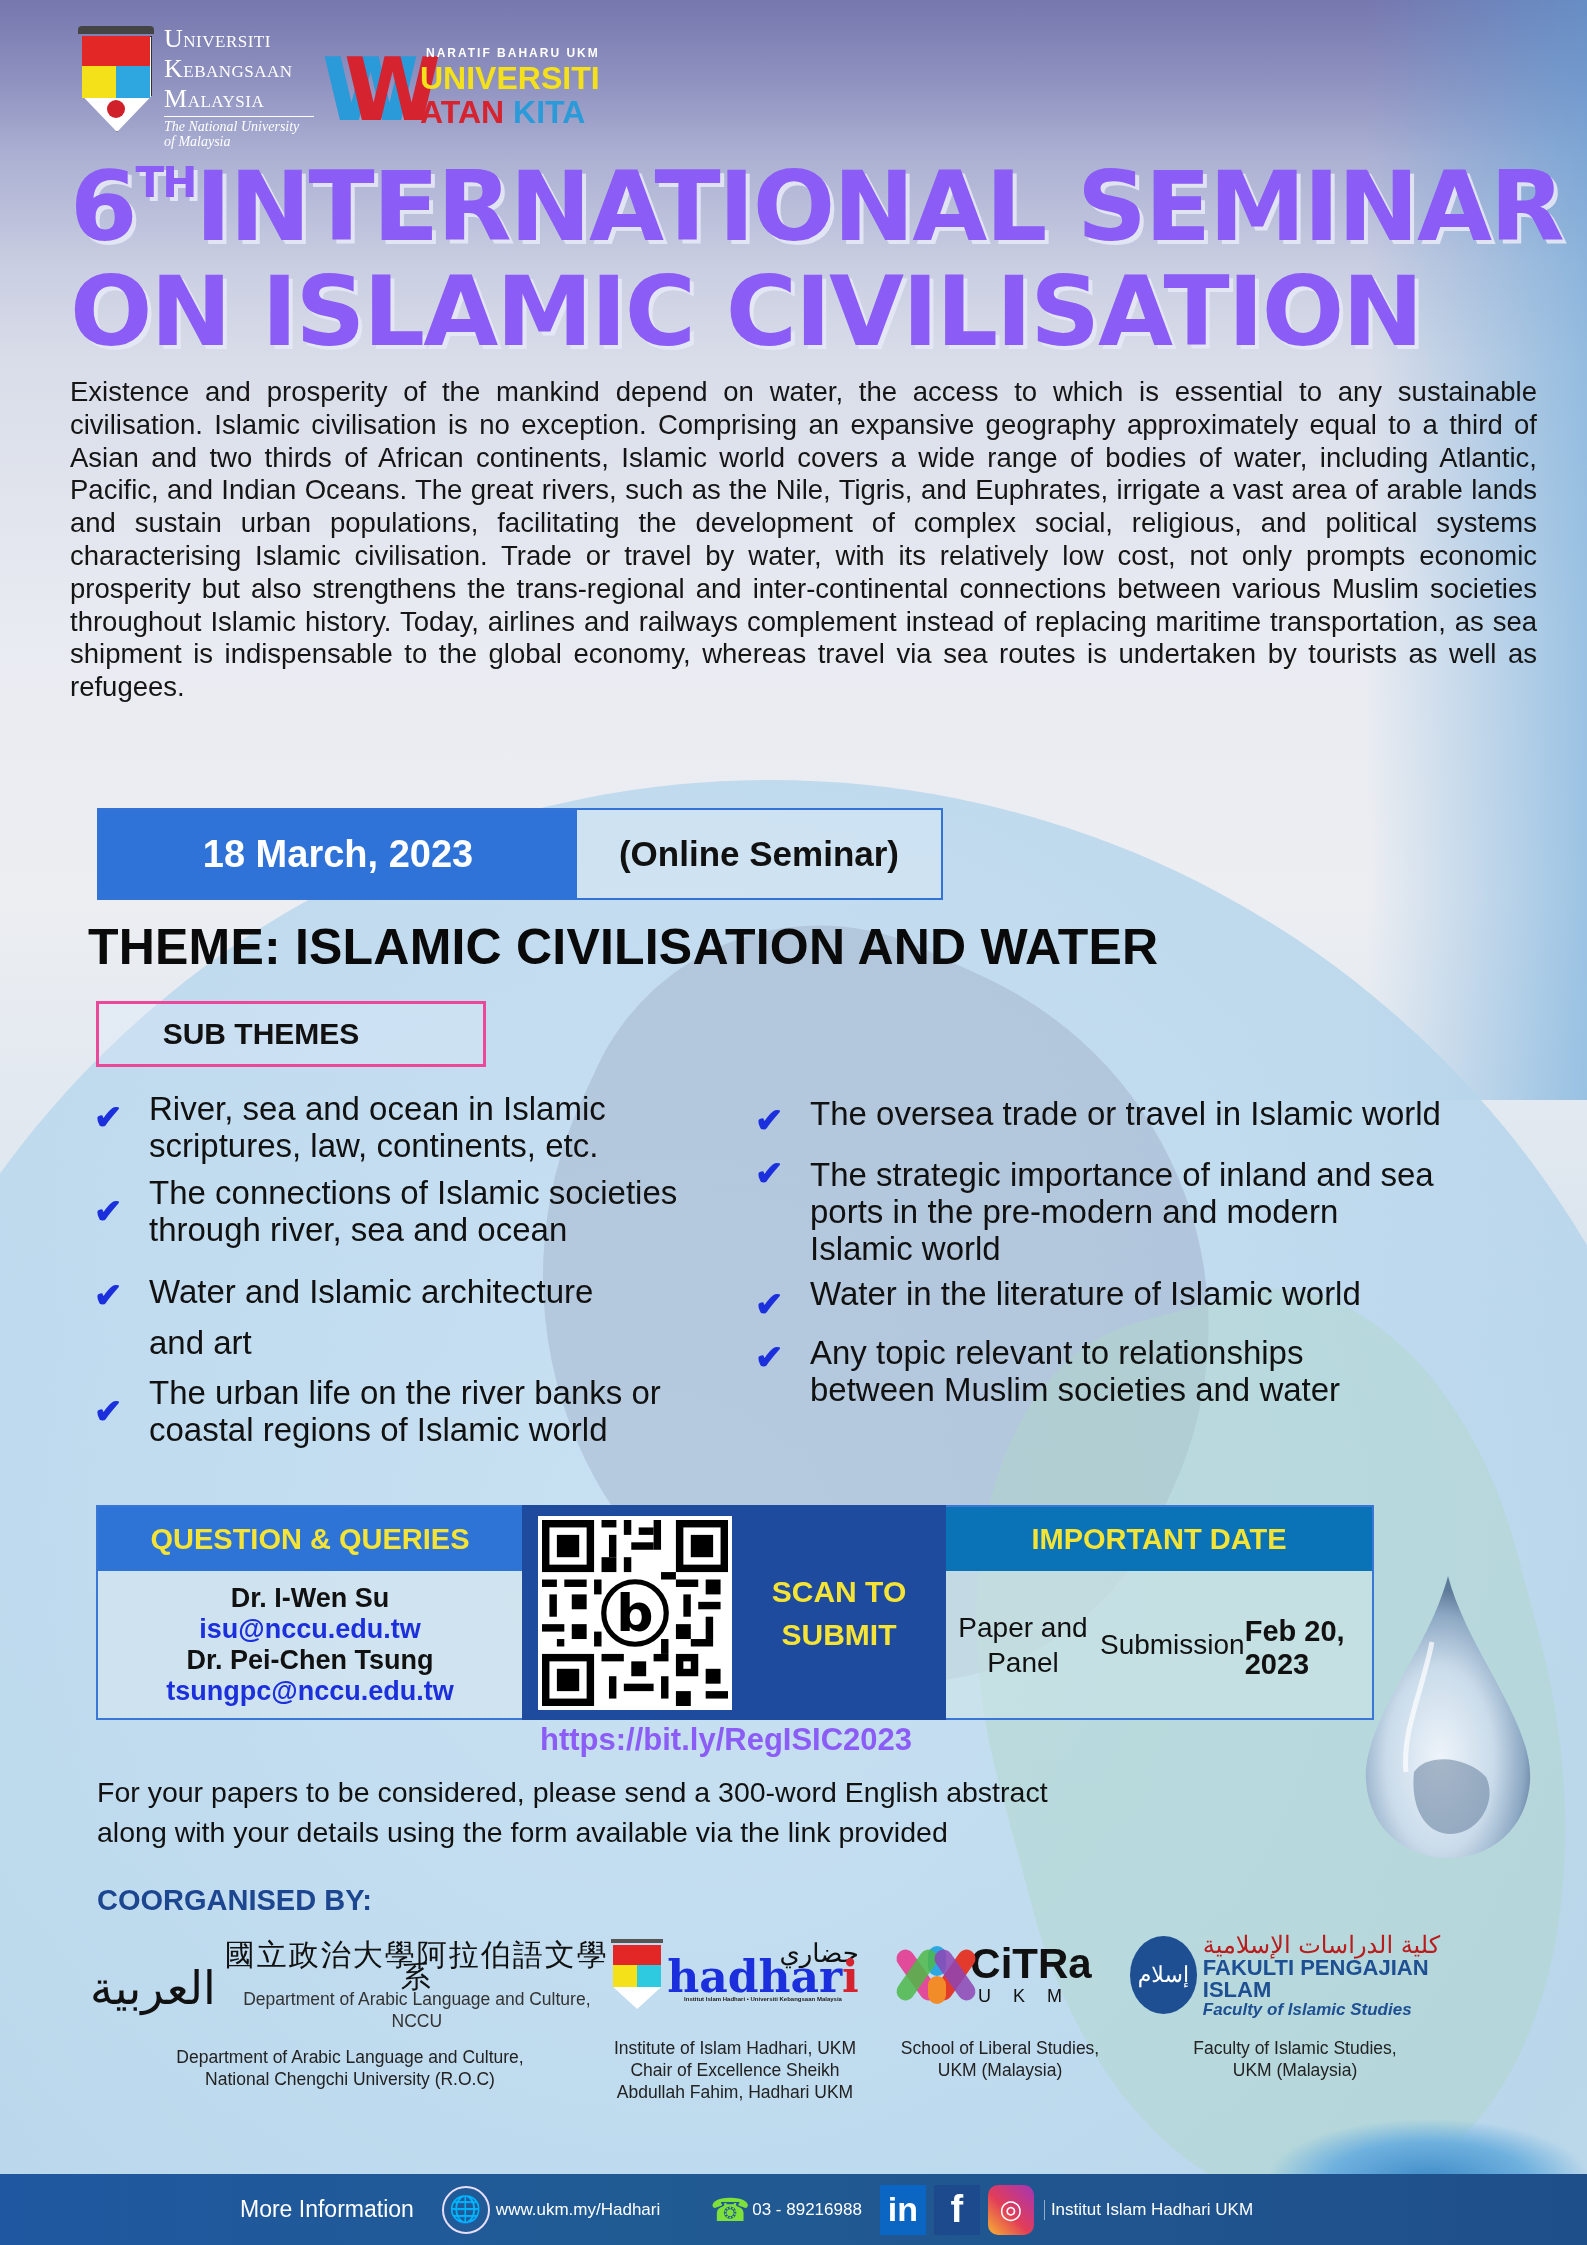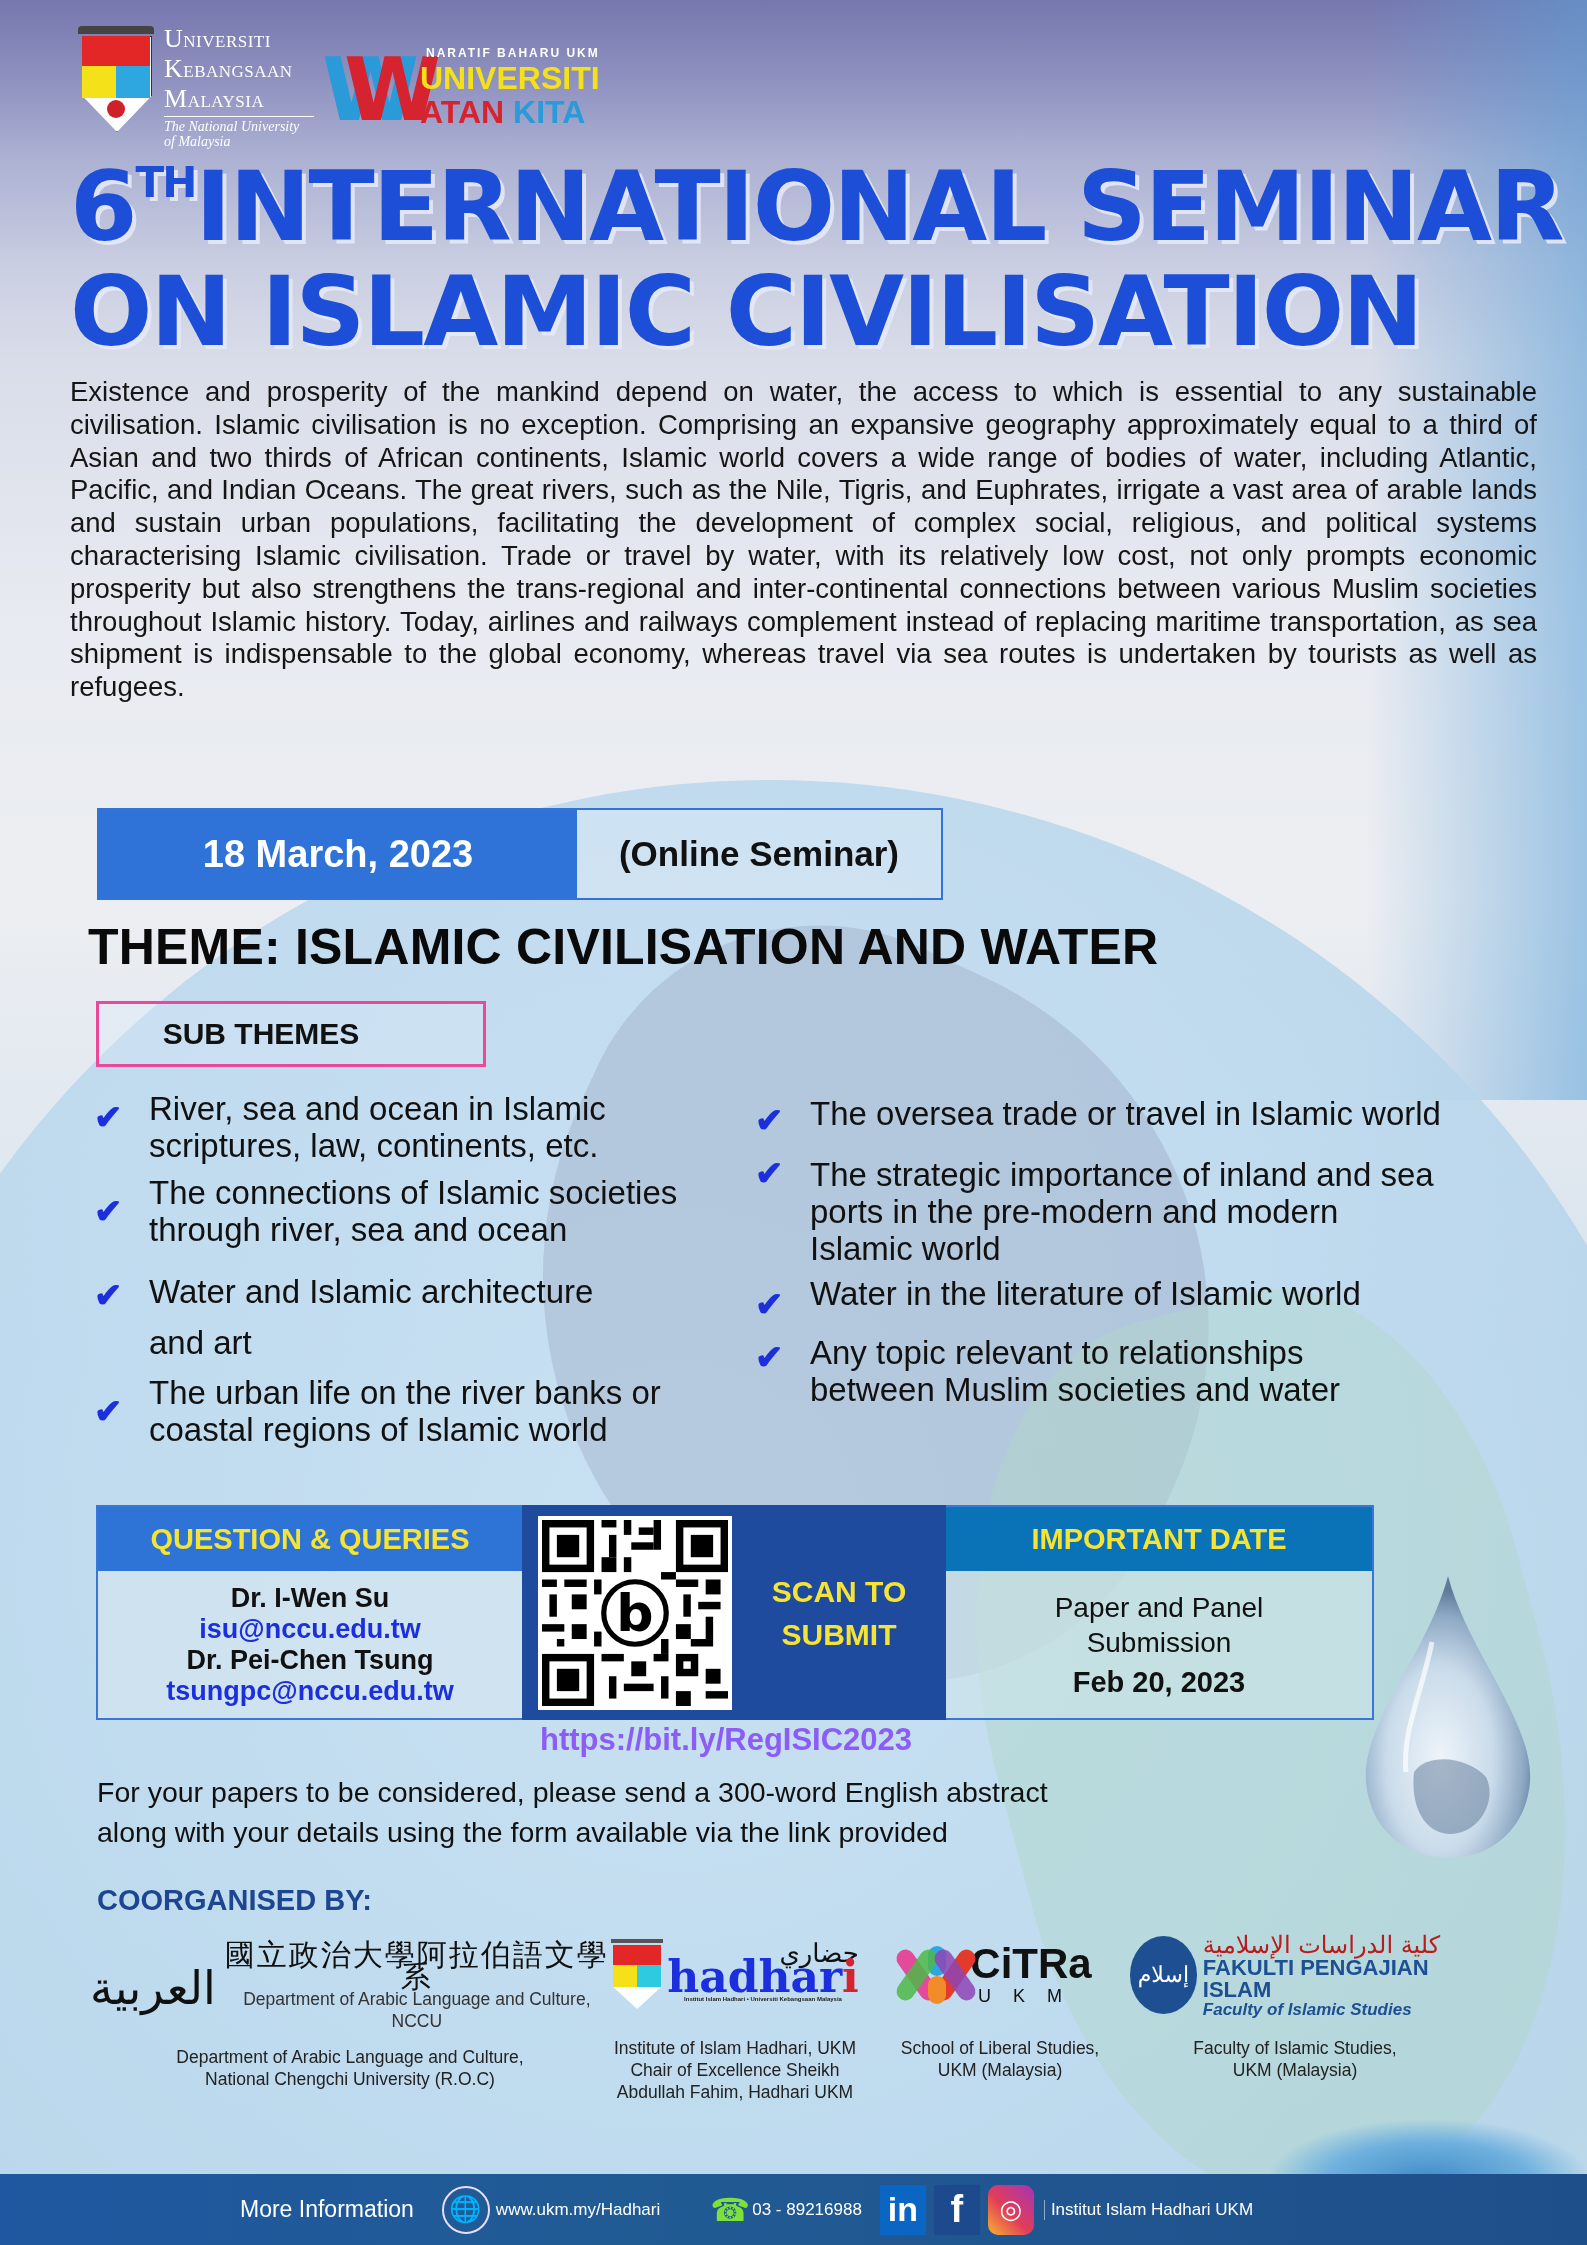--- a/index.html
+++ b/index.html
@@ -41,21 +41,21 @@
 
   .wk-logo { position: absolute; left: 322px; top: 44px; width: 290px; height: 90px; }
   .wk-v { position: absolute; left: 0; top: 2px; font-family: "DejaVu Sans", sans-serif; font-weight: bold; font-size: 88px; line-height: 1; color: #2a9ad8; letter-spacing: -20px; }
   .wk-v2 { position: absolute; left: 22px; top: 2px; font-family: "DejaVu Sans", sans-serif; font-weight: bold; font-size: 88px; line-height: 1; color: #d5232f; }
   .wk-tag { position: absolute; left: 104px; top: 2px; color: #fff; font-weight: bold; font-size: 12px; letter-spacing: 2px; }
   .wk-l1 { position: absolute; left: 98px; top: 18px; color: #f4e11a; font-weight: bold; font-size: 32px; letter-spacing: 0; line-height: 1; }
   .wk-l2 { position: absolute; left: 98px; top: 52px; font-weight: bold; font-size: 32px; line-height: 1; }
   .wk-l2 .a { color: #d5232f; } .wk-l2 .b { color: #2a9ad8; }
 
   
-  .title { position: absolute; left: 70px; top: 158px; font-family: "DejaVu Sans", sans-serif; font-weight: bold; color: #1d4ed8; text-shadow: 4px 4px 0 rgba(230,232,245,0.9); line-height: 1; letter-spacing: -2px; }
+  .title { position: absolute; left: 70px; top: 158px; font-family: "DejaVu Sans", sans-serif; font-weight: bold; color: #8b5cf6; text-shadow: 4px 4px 0 rgba(230,232,245,0.9); line-height: 1; letter-spacing: -2px; }
   .title .t1 { font-size: 97px; white-space: nowrap; }
   .title .t1 sup { font-size: 42px; vertical-align: top; position: relative; top: 4px; letter-spacing: -2px; }
   .title .t2 { font-size: 97px; margin-top: 8px; white-space: nowrap; }
 
   
   .intro { position: absolute; left: 70px; top: 376px; width: 1467px; font-size: 27.5px; line-height: 32.8px; text-align: justify; color: #151515; font-family: "Liberation Sans", sans-serif; }
 
   
   .date-box { position: absolute; left: 97px; top: 808px; width: 842px; height: 88px; border: 2px solid #3473d6; display: flex; background: rgba(230,240,250,0.35); }
   .date-box .d { width: 478px; background: #2f73d8; color: #fff; font-weight: bold; font-size: 38px; display: flex; align-items: center; justify-content: center; }
@@ -79,21 +79,21 @@
   .q-head { height: 64px; background: #2e74d6; color: #f5e436; font-weight: bold; font-size: 29px; display: flex; align-items: center; justify-content: center; }
   .q-body { flex: 1; background: rgba(215,230,240,0.6); display: flex; flex-direction: column; align-items: center; justify-content: center; line-height: 31px; }
   .q-body .n { font-weight: bold; font-size: 27px; color: #111; }
   .q-body .e { font-weight: bold; font-size: 27px; color: #1c2fdc; }
   .qr-col { width: 424px; background: #1f4b9e; display: flex; align-items: center; }
   .qr-box { width: 194px; height: 194px; background: #fff; margin-left: 16px; position: relative; }
   .qr-box svg { position: absolute; left: 4px; top: 4px; }
   .scan { flex: 1; color: #f5e436; font-weight: bold; font-size: 30px; text-align: center; line-height: 43px; }
   .d-col { flex: 1; border: 2px solid #3a76d6; border-left: none; display: flex; flex-direction: column; }
   .d-head { height: 64px; background: #0a72b6; color: #f5e436; font-weight: bold; font-size: 29px; display: flex; align-items: center; justify-content: center; }
-  .d-body { flex: 1; background: rgba(205,228,232,0.6); display: flex; flex-direction: column; align-items: center; justify-content: center; }
+  .d-body { flex: 1; background: rgba(205,228,232,0.6); display: flex; flex-direction: row; align-items: center; justify-content: center; }
   .d-body .s { font-size: 28px; line-height: 35px; color: #111; text-align: center; }
   .d-body .dt { font-weight: bold; font-size: 29px; margin-top: 6px; color: #111; }
 
   .url { position: absolute; left: 540px; top: 1722px; font-weight: bold; font-size: 31px; color: #8b5cf6; }
   .note { position: absolute; left: 97px; top: 1772px; font-size: 28.5px; line-height: 40px; color: #111; width: 1050px; }
   .coorg { position: absolute; left: 97px; top: 1884px; font-weight: bold; font-size: 29px; color: #1d4690; }
 
   
   .drop { position: absolute; left: 1358px; top: 1572px; width: 180px; height: 290px; }
 

